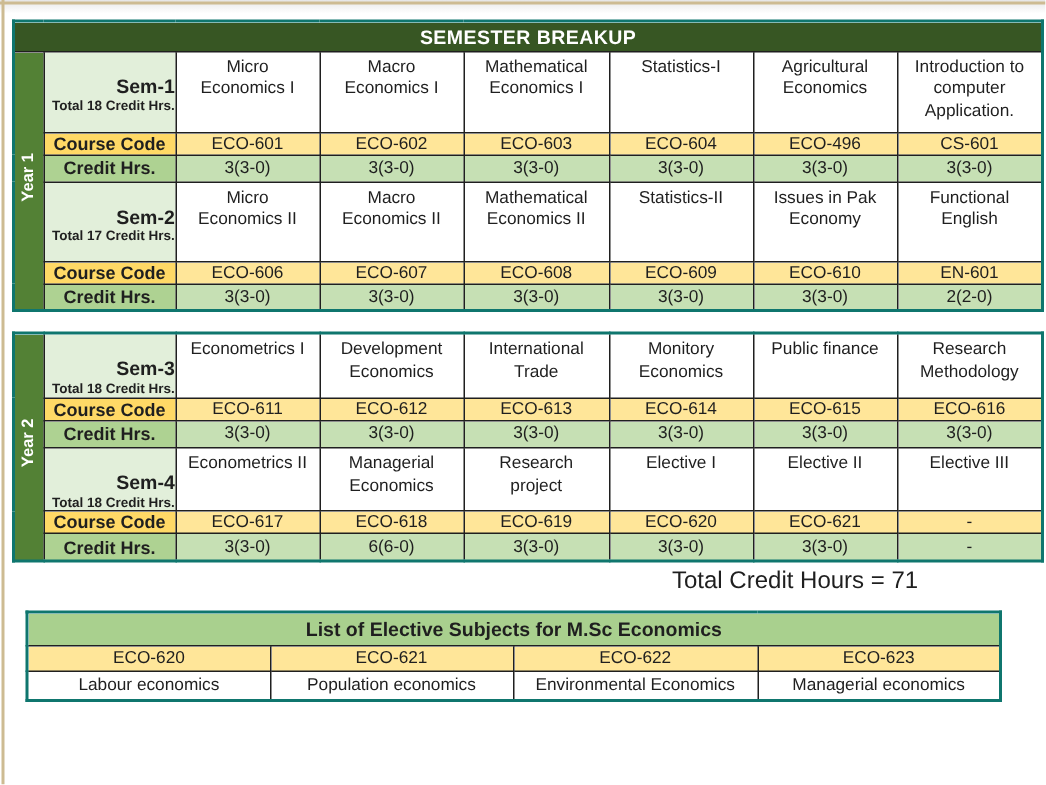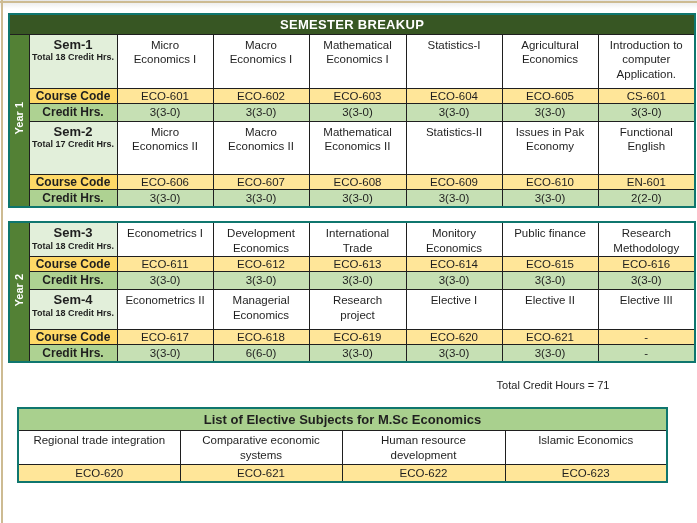--- a/index.html
+++ b/index.html
@@ -26,32 +26,32 @@
   .r-sem3   { height:32px; }
   .r-sem4   { height:40px; }
   .r-code   { height:14px; }
   .r-credit { height:18px; }
 
   .main-header { background:#375623; color:#ffffff; font-weight:bold;
     font-size:13px; letter-spacing:0.3px; }
   .year-band { background:#538135; color:#ffffff; }
   .vert { display:inline-block; writing-mode:vertical-rl; transform:rotate(180deg);
     font-weight:bold; font-size:11px; line-height:1; }
-  .sem-cell { background:#e2efda; vertical-align:top; padding-top:3px; }
+  .sem-cell { background:#e2efda; vertical-align:top; padding-top:16px;text-align:right; }
   .sem-name { font-weight:bold; font-size:13px; line-height:1.15; }
   .sem-sub  { font-weight:bold; font-size:9px; line-height:1.2; }
   .subj { background:#ffffff; vertical-align:top; padding:3px 5px 0 5px;
     font-size:11.5px; line-height:1.3; }
   .label-gold  { background:#ffd966; font-weight:bold; font-size:12px; }
   .code-cell   { background:#ffe699; font-size:11.5px; }
   .label-green { background:#aed292; font-weight:bold; font-size:12px; }
   .credit-cell { background:#c6e0b4; font-size:11.5px; }
 
-  .total-note { position:absolute; left:433px; top:379px; width:240px;
-    text-align:center; font-size:11px; }
+  .total-note { position:absolute; left:448px; top:379px; width:240px;
+    font-size:16px; }
 
   #elective-table { position:absolute; left:17px; top:407px; width:649px; }
   .elect-header { background:#a9d08e; font-weight:bold; font-size:13px; height:21px; }
   .elect-subj { background:#ffffff; vertical-align:top; padding:2px 5px 0 5px;
     font-size:11.5px; line-height:1.3; }
   .er-subj1 { height:34px; }
   .er-code  { height:17px; }
   .er-subj2 { height:19px; }
 </style>
 </head>
@@ -90,21 +90,21 @@
     <td class="subj">Statistics-I</td>
     <td class="subj">Agricultural Economics</td>
     <td class="subj">Introduction to computer Application.</td>
   </tr>
   <tr class="r-code">
     <td class="label-gold">Course Code</td>
     <td class="code-cell">ECO-601</td>
     <td class="code-cell">ECO-602</td>
     <td class="code-cell">ECO-603</td>
     <td class="code-cell">ECO-604</td>
-    <td class="code-cell">ECO-605</td>
+    <td class="code-cell">ECO-496</td>
     <td class="code-cell">CS-601</td>
   </tr>
   <tr class="r-credit">
     <td class="label-green">Credit Hrs.</td>
     <td class="credit-cell">3(3-0)</td>
     <td class="credit-cell">3(3-0)</td>
     <td class="credit-cell">3(3-0)</td>
     <td class="credit-cell">3(3-0)</td>
     <td class="credit-cell">3(3-0)</td>
     <td class="credit-cell">3(3-0)</td>
@@ -226,26 +226,26 @@
   <colgroup>
     <col style="width:162px">
       <col style="width:162px">
       <col style="width:163px">
       <col style="width:162px">
   </colgroup>
   <tbody>
       <tr>
     <td class="elect-header" colspan="4">List of Elective Subjects for M.Sc Economics</td>
   </tr>
-  <tr class="er-subj1">
-    <td class="elect-subj">Regional trade integration</td>
-    <td class="elect-subj">Comparative economic systems</td>
-    <td class="elect-subj">Human resource development</td>
-    <td class="elect-subj">Islamic Economics</td>
-  </tr>
   <tr class="er-code">
     <td class="code-cell">ECO-620</td>
     <td class="code-cell">ECO-621</td>
     <td class="code-cell">ECO-622</td>
     <td class="code-cell">ECO-623</td>
   </tr>
+  <tr class="er-subj2">
+    <td class="elect-subj">Labour economics</td>
+    <td class="elect-subj">Population economics</td>
+    <td class="elect-subj">Environmental Economics</td>
+    <td class="elect-subj">Managerial economics</td>
+  </tr>
 </tbody>
   </table>
 
 </body></html>

